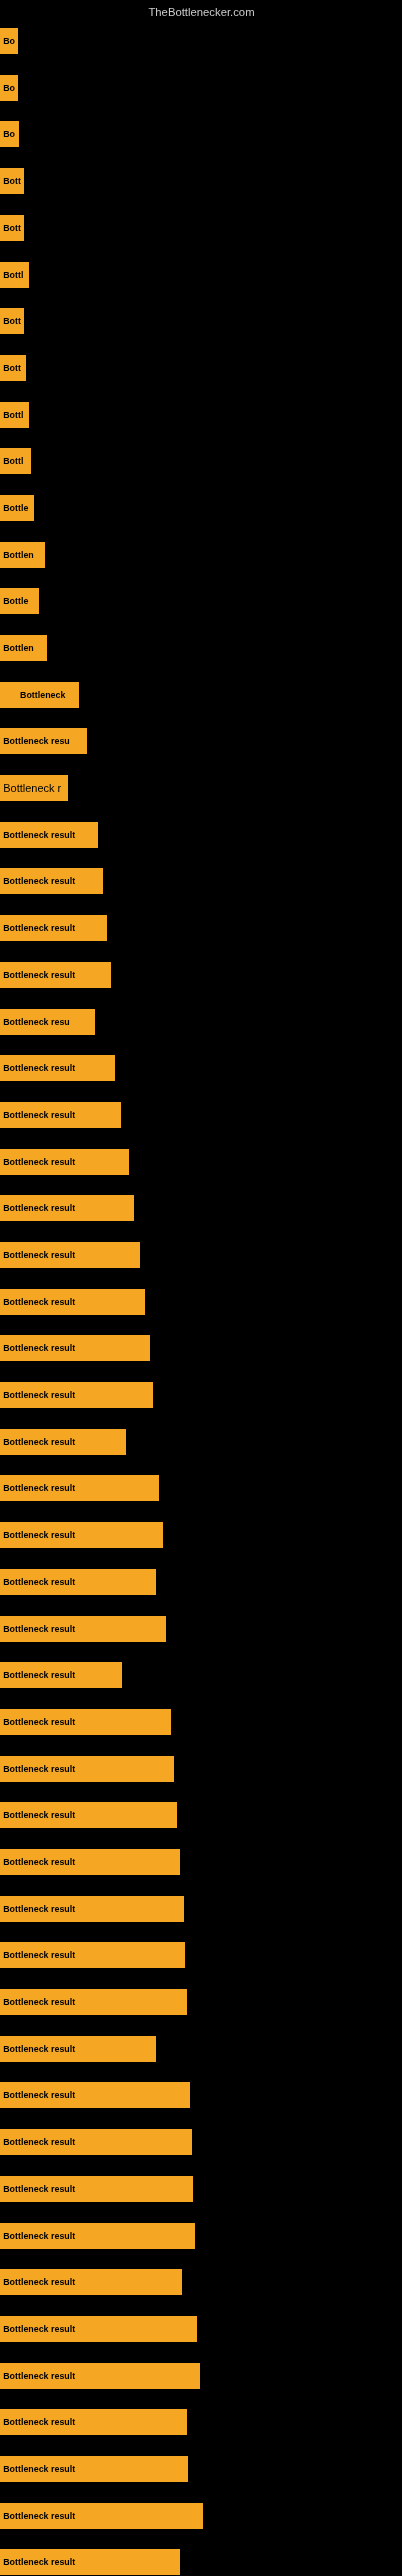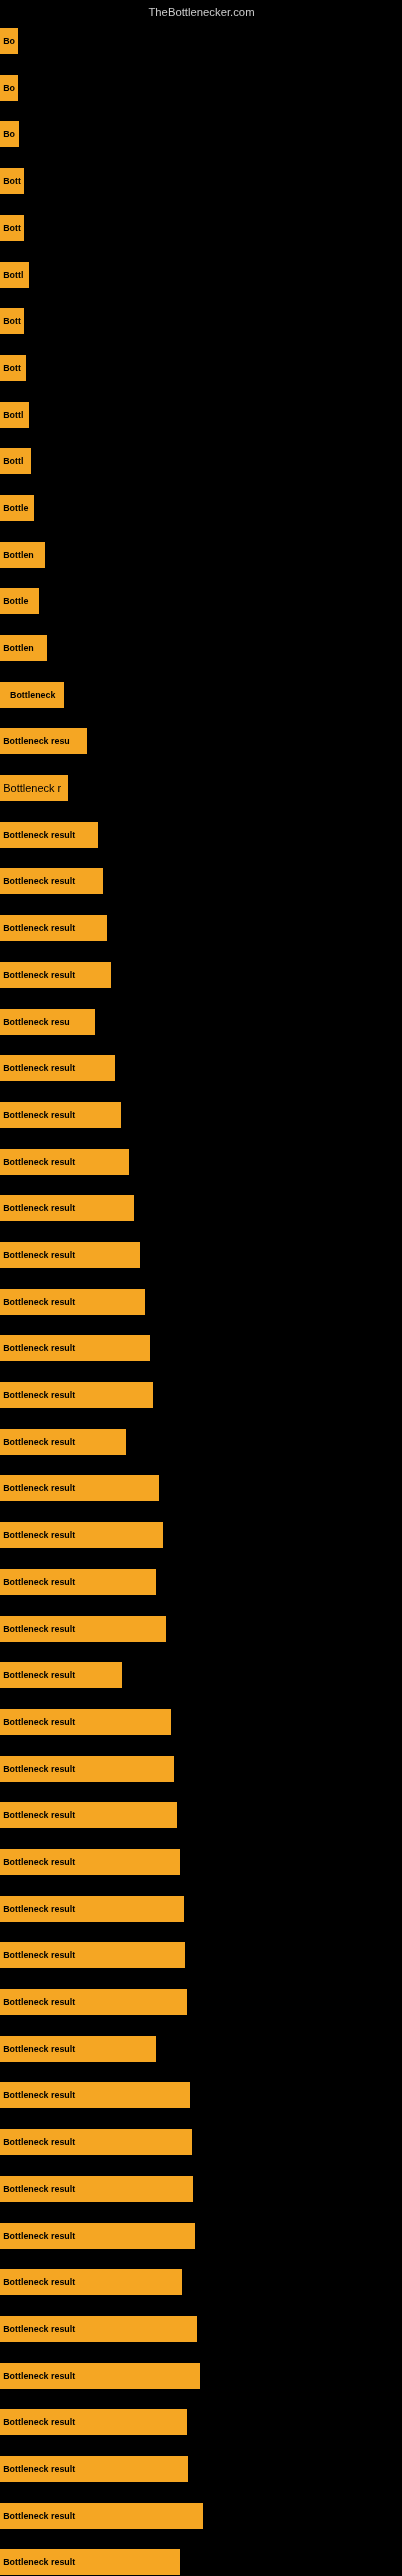--- a/index.html
+++ b/index.html
@@ -101,21 +101,21 @@
       <div style="width: 39px; height: 26px; background-color: rgb(245, 166, 35); display: flex; align-items: center; padding: 0px 3.2px; overflow: hidden; white-space: nowrap;">
         <span style="color: rgb(0, 0, 0); font-size: 8.9px; font-weight: bold;">Bottle</span>
       </div>
     </div>
     <div style="position: absolute; top: 619px; left: 0px; width: 100%; height: 39px;">
       <div style="width: 47px; height: 26px; background-color: rgb(245, 166, 35); display: flex; align-items: center; padding: 0px 3.2px; overflow: hidden; white-space: nowrap;">
         <span style="color: rgb(0, 0, 0); font-size: 8.9px; font-weight: bold;">Bottlen</span>
       </div>
     </div>
     <div style="position: absolute; top: 666px; left: 0px; width: 100%; height: 39px;">
-      <div style="width: 64px; height: 26px; background-color: rgb(245, 166, 35); display: flex; align-items: center; padding: 0px 10px; overflow: hidden; white-space: nowrap;">
+      <div style="width: 79px; height: 26px; background-color: rgb(245, 166, 35); display: flex; align-items: center; padding: 0px 20px; overflow: hidden; white-space: nowrap;">
         <span style="color: rgb(0, 0, 0); font-size: 8.9px; font-weight: bold;">Bottleneck</span>
       </div>
     </div>
     <div style="position: absolute; top: 712px; left: 0px; width: 100%; height: 39px;">
       <div style="width: 87px; height: 26px; background-color: rgb(245, 166, 35); display: flex; align-items: center; padding: 0px 3.2px; overflow: hidden; white-space: nowrap;">
         <span style="color: rgb(0, 0, 0); font-size: 8.9px; font-weight: bold;">Bottleneck resu</span>
       </div>
     </div>
     <div style="position: absolute; top: 759px; left: 0px; width: 100%; height: 39px;">
       <div style="width: 68px; height: 26px; background-color: rgb(245, 166, 35); display: flex; align-items: center; padding: 0px 3.2px; overflow: hidden; white-space: nowrap;">

